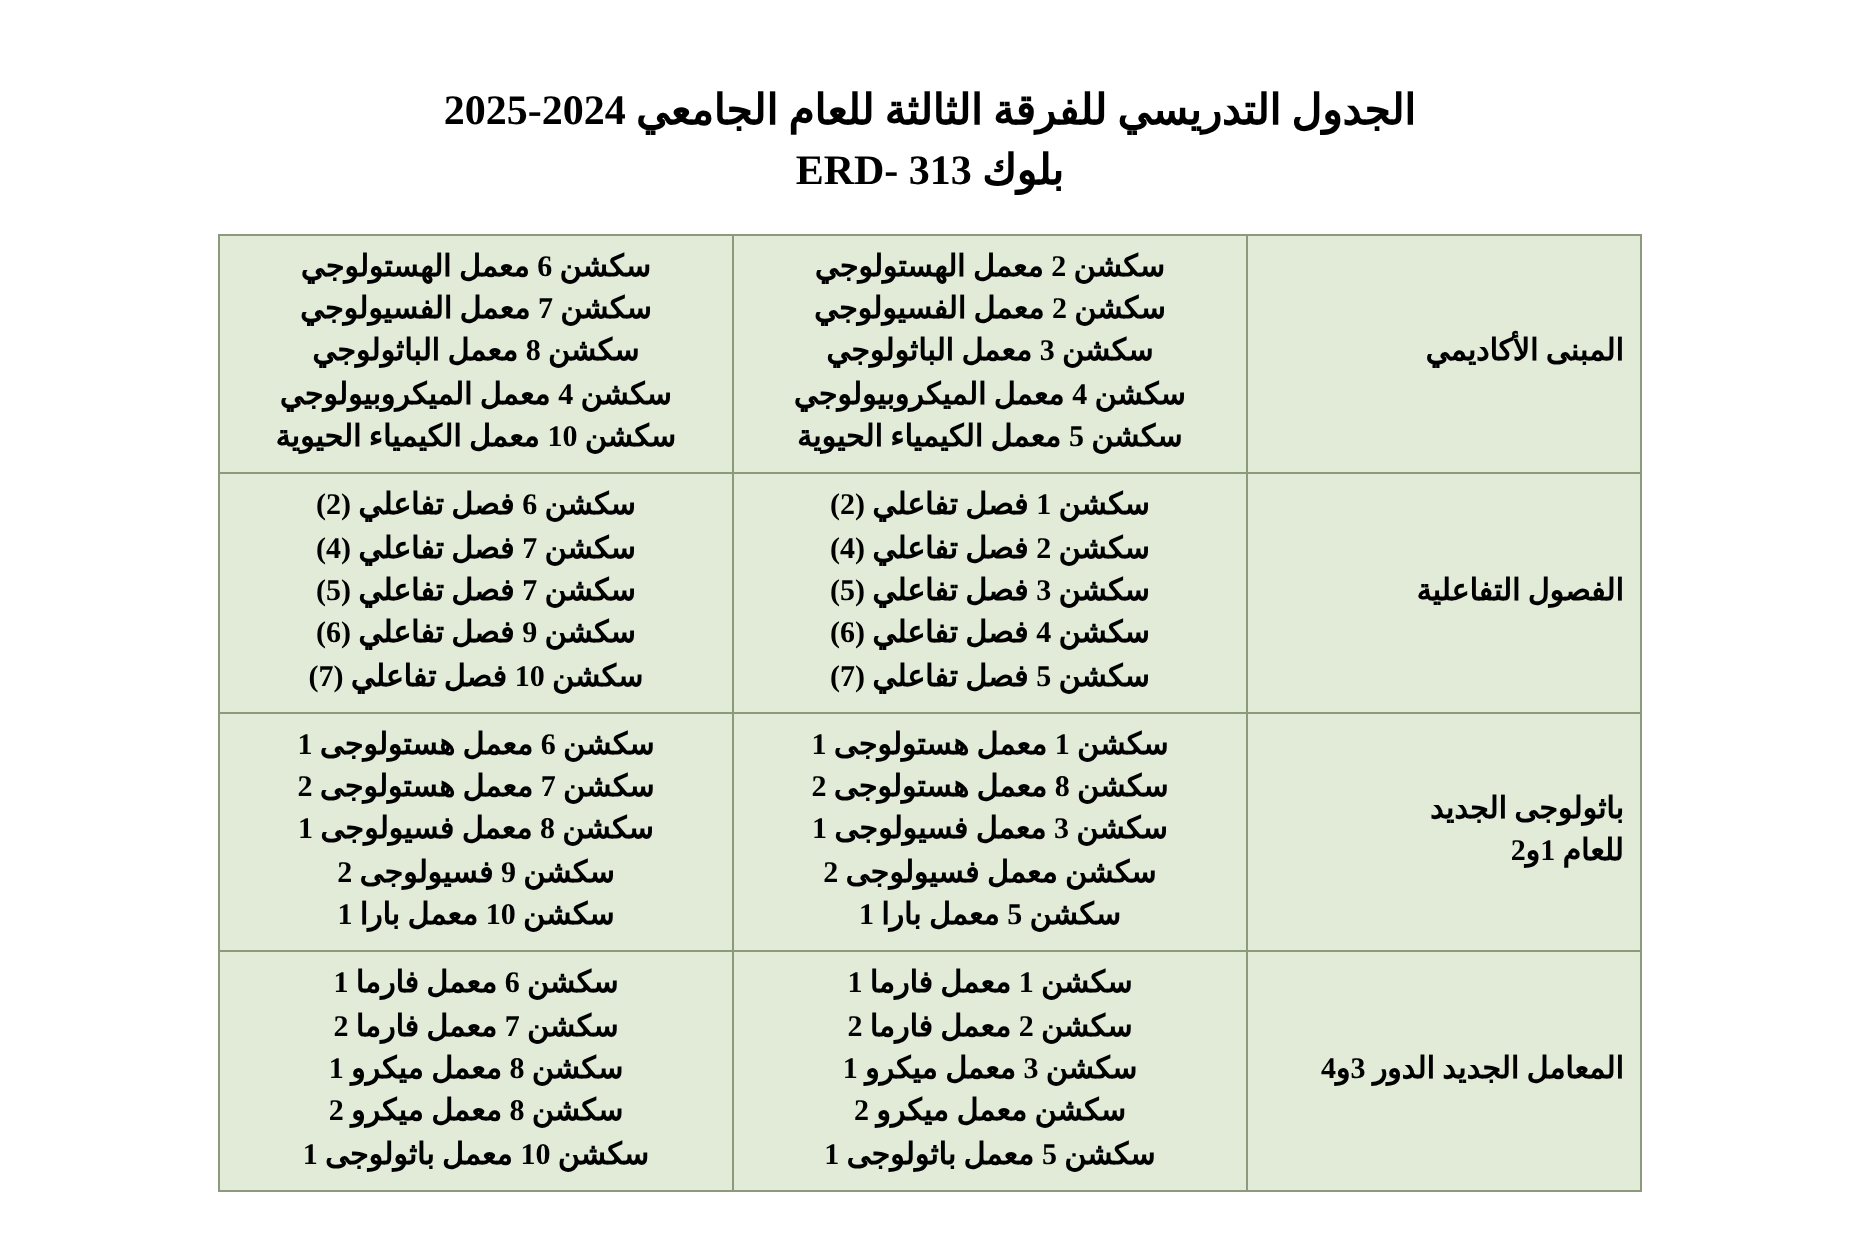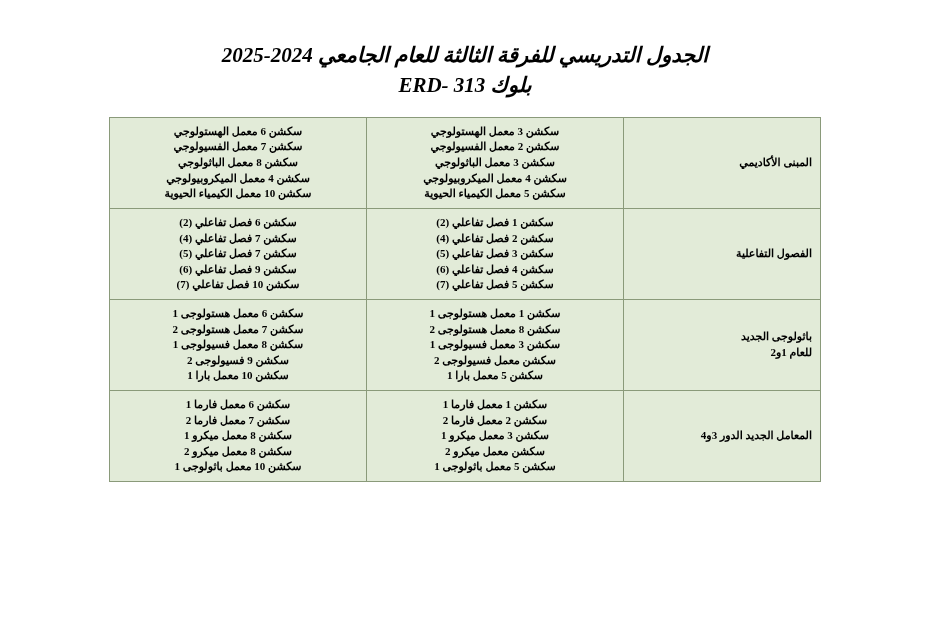--- a/index.html
+++ b/index.html
@@ -23,35 +23,34 @@
   .title-block {
     text-align: center;
     padding-top: 40px;
     padding-bottom: 8px;
   }
   .title-line {
     font-size: 21px;
     font-weight: bold;
     line-height: 1.45;
     direction: rtl;
-    font-style: italic;
   }
   table.schedule {
     border-collapse: collapse;
     width: 660px;
     margin: 8px auto 0 auto;
     table-layout: fixed;
     direction: rtl;
   }
   table.schedule td {
     border: 1px solid #8a9a7a;
     background: #e2ebd8;
     vertical-align: middle;
     padding: 6px 8px;
-    font-size: 11px;
+    font-size: 15px;
     line-height: 1.42;
     text-align: center;
     font-weight: bold;
     margin-left: 40px;
   }
   td.rowlabel {
     width: 180px;
     font-size: 13.5px;
     font-weight: bold;
   }
@@ -80,21 +79,21 @@
     <tbody>
 
       <tr>
         <td class="rowlabel">
           <div class="label-lines">
             <div>المبنى الأكاديمي</div>
           </div>
         </td>
         <td class="cell">
           <div class="lines">
-            <div>سكشن 3 معمل الهستولوجي</div>
+            <div>سكشن 2 معمل الهستولوجي</div>
             <div>سكشن 2 معمل الفسيولوجي</div>
             <div>سكشن 3 معمل الباثولوجي</div>
             <div>سكشن 4 معمل الميكروبيولوجي</div>
             <div>سكشن 5 معمل الكيمياء الحيوية</div>
           </div>
         </td>
         <td class="cell">
           <div class="lines">
             <div>سكشن 6 معمل الهستولوجي</div>
             <div>سكشن 7 معمل الفسيولوجي</div>

